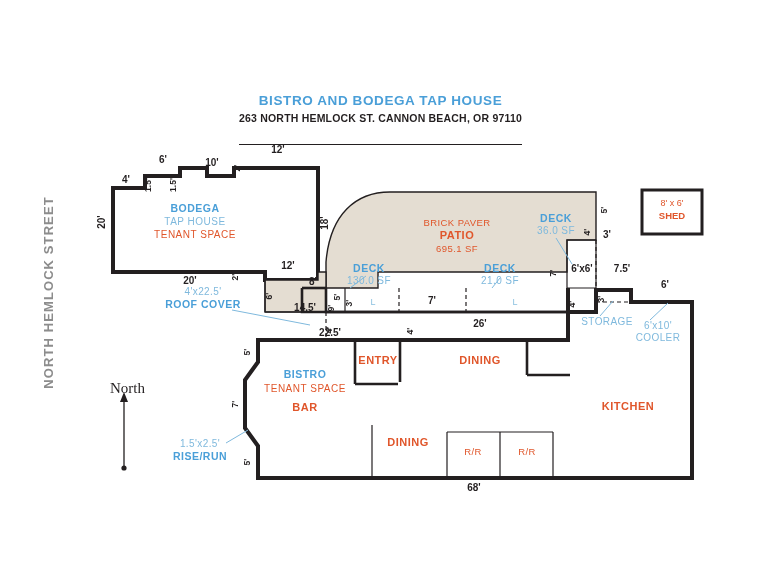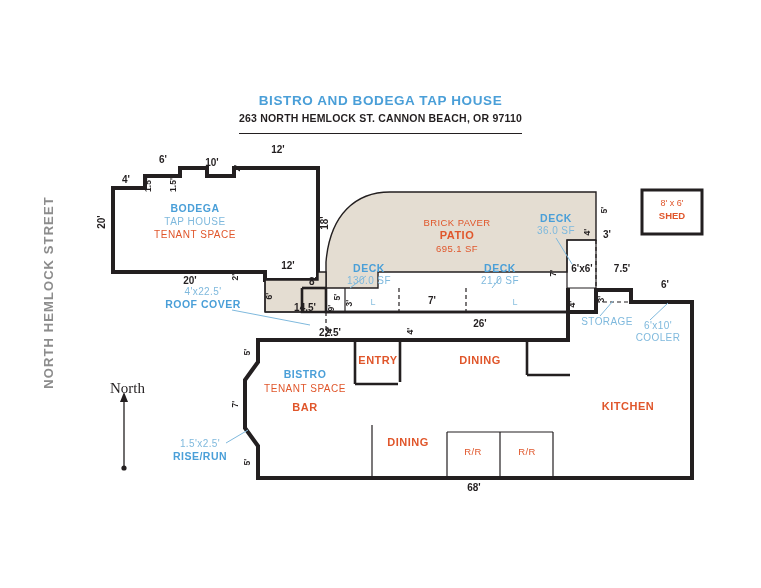--- a/index.html
+++ b/index.html
@@ -39,21 +39,21 @@
   }
   .title-sub {
     font-family: "Liberation Sans", sans-serif;
     font-weight: bold;
     font-size: 10.5px;
     letter-spacing: 0.2px;
     color: #231f20;
     margin-top: 4px;
     display: inline-block;
     border-bottom: 1.6px solid #231f20;
-    padding-bottom: 9px;
+    padding-bottom: 20px;
   }
 
   .street-label {
     position: absolute;
     left: -52px;
     top: 285px;
     width: 200px;
     text-align: center;
     transform: rotate(-90deg);
     font-family: "Liberation Sans", sans-serif;

